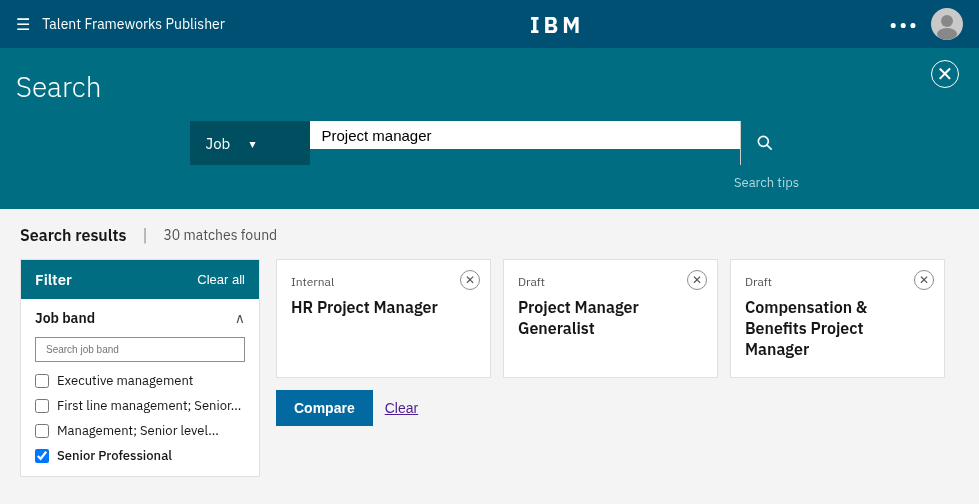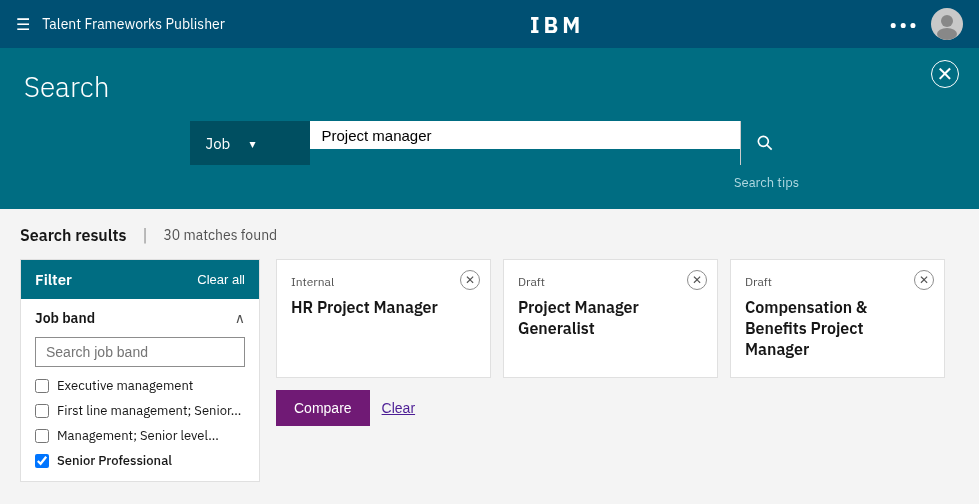--- a/index.html
+++ b/index.html
@@ -24,21 +24,21 @@
     
     .search-header {
       background: #006d82;
       padding: 20px 0 18px 0;
       position: relative;
     }
     .search-title {
       color: white;
       font-size: 28px;
       font-weight: 300;
-      padding: 0 24px;
+      padding: 0 16px;
       margin-bottom: 16px;
     }
     .search-bar-row {
       display: flex;
       align-items: center;
       justify-content: center;
       gap: 0;
       padding: 0 24px;
     }
     .search-bar-inner {
@@ -152,21 +152,21 @@
       align-items: center;
       margin-bottom: 10px;
     }
     .filter-section-title { font-size: 14px; font-weight: 600; color: #161616; }
     .chevron-up { font-size: 14px; cursor: pointer; color: #525252; }
 
     .filter-search-input {
       width: 100%;
       border: 1px solid #8d8d8d;
       padding: 6px 10px;
-      font-size: 14px;
+      font-size: 10px;
       margin-bottom: 8px;
       outline: none;
       color: #a0a0a0;
     }
 
     .filter-options { display: flex; flex-direction: column; gap: 4px; }
     .filter-option {
       display: flex;
       align-items: center;
       gap: 8px;
@@ -215,27 +215,27 @@
       color: #525252;
     }
 
     
     .compare-row {
       display: flex;
       align-items: center;
       gap: 12px;
     }
     .compare-btn {
-      background: #701a75;
+      background: #0369a1;
       color: white;
       border: none;
       padding: 10px 18px;
       font-size: 14px;
       cursor: pointer;
-      font-weight: 400;
+      font-weight: 700;
     }
     .compare-clear-btn {
       background: none;
       border: none;
       color: #4c1d95;
       font-size: 14px;
       cursor: pointer;
       text-decoration: underline;
     }
 

